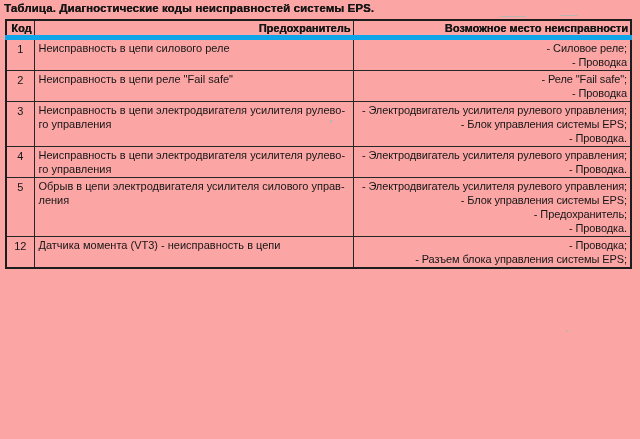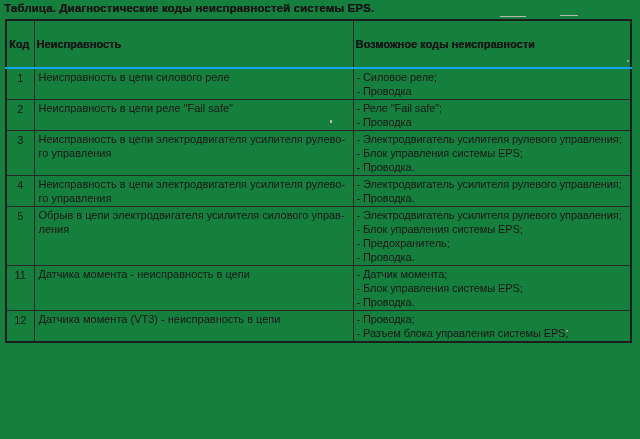--- a/index.html
+++ b/index.html
@@ -6,21 +6,21 @@
   body{
     width:640px;height:439px;
     background:#eceae6;
     font-family:"Liberation Sans", sans-serif;
     color:#161616;
     -webkit-font-smoothing:antialiased;
   }
   .page{
     position:relative;
     width:640px;height:439px;
-    background:#15803d;
+    background:#fca5a5;
     overflow:hidden;
   }
   .title{
     position:absolute;
     left:4px;top:2px;
     font-size:11.5px;
     font-weight:700;
     letter-spacing:.1px;
     white-space:nowrap;
     text-shadow:.2px 0 0 currentColor;
@@ -39,33 +39,33 @@
   th,td{
     border:1px solid #262626;
     vertical-align:top;
     font-size:11px;
     line-height:14px;
     padding:1px 4px;
     overflow:hidden;
   }
   thead th{
     font-weight:700;
-    text-align:left;
+    text-align:right;
     height:14px;
-    padding:16px 2px;
+    padding:0 2px;
     text-shadow:.2px 0 0 currentColor;
-    border-bottom:2px solid #0ea5e9;
+    border-bottom:5px solid #0ea5e9;
   }
   td.code{
     text-align:center;
     padding:2px 1px 1px;
   }
   td.fault .line{white-space:nowrap;}
   td.loc{padding:1px 3px;}
-  td.loc .line{white-space:nowrap;letter-spacing:-.1px;}
+  td.loc .line{white-space:nowrap;letter-spacing:-.1px;text-align:right;}
   
   .artifact{position:absolute;background:#b9b6af;pointer-events:none;}
   .a1{left:500px;top:16px;width:26px;height:1px;}
   .a2{left:560px;top:15px;width:18px;height:1px;}
   .a3{left:627px;top:60px;width:2px;height:2px;border-radius:50%;}
   .a4{left:330px;top:120px;width:2px;height:3px;}
   .a5{left:566px;top:330px;width:2px;height:2px;border-radius:50%;}
 </style>
 </head>
 <body>
@@ -76,22 +76,22 @@
 
   <table class="diag">
     <colgroup>
       <col class="c-code">
       <col class="c-fault">
       <col class="c-loc">
     </colgroup>
     <thead>
       <tr>
         <th>Код</th>
-        <th>Неисправность</th>
-        <th>Возможное коды неисправности</th>
+        <th>Предохранитель</th>
+        <th>Возможное место неисправности</th>
       </tr>
     </thead>
     <tbody id="rows">
     <tr>
       <td class="code">1</td>
       <td class="fault">
             <div class="line">Неисправность в цепи силового реле</div>
           </td>
       <td class="loc">
             <div class="line">- Силовое реле;</div>
@@ -142,31 +142,20 @@
             <div class="line">ления</div>
           </td>
       <td class="loc">
             <div class="line">- Электродвигатель усилителя рулевого управления;</div>
             <div class="line">- Блок управления системы EPS;</div>
             <div class="line">- Предохранитель;</div>
             <div class="line">- Проводка.</div>
           </td>
     </tr>
 
-    <tr>
-      <td class="code">11</td>
-      <td class="fault">
-            <div class="line">Датчика момента - неисправность в цепи</div>
-          </td>
-      <td class="loc">
-            <div class="line">- Датчик момента;</div>
-            <div class="line">- Блок управления системы EPS;</div>
-            <div class="line">- Проводка.</div>
-          </td>
-    </tr>
 
     <tr>
       <td class="code">12</td>
       <td class="fault">
             <div class="line">Датчика момента (VT3) - неисправность в цепи</div>
           </td>
       <td class="loc">
             <div class="line">- Проводка;</div>
             <div class="line">- Разъем блока управления системы EPS;</div>
           </td>

